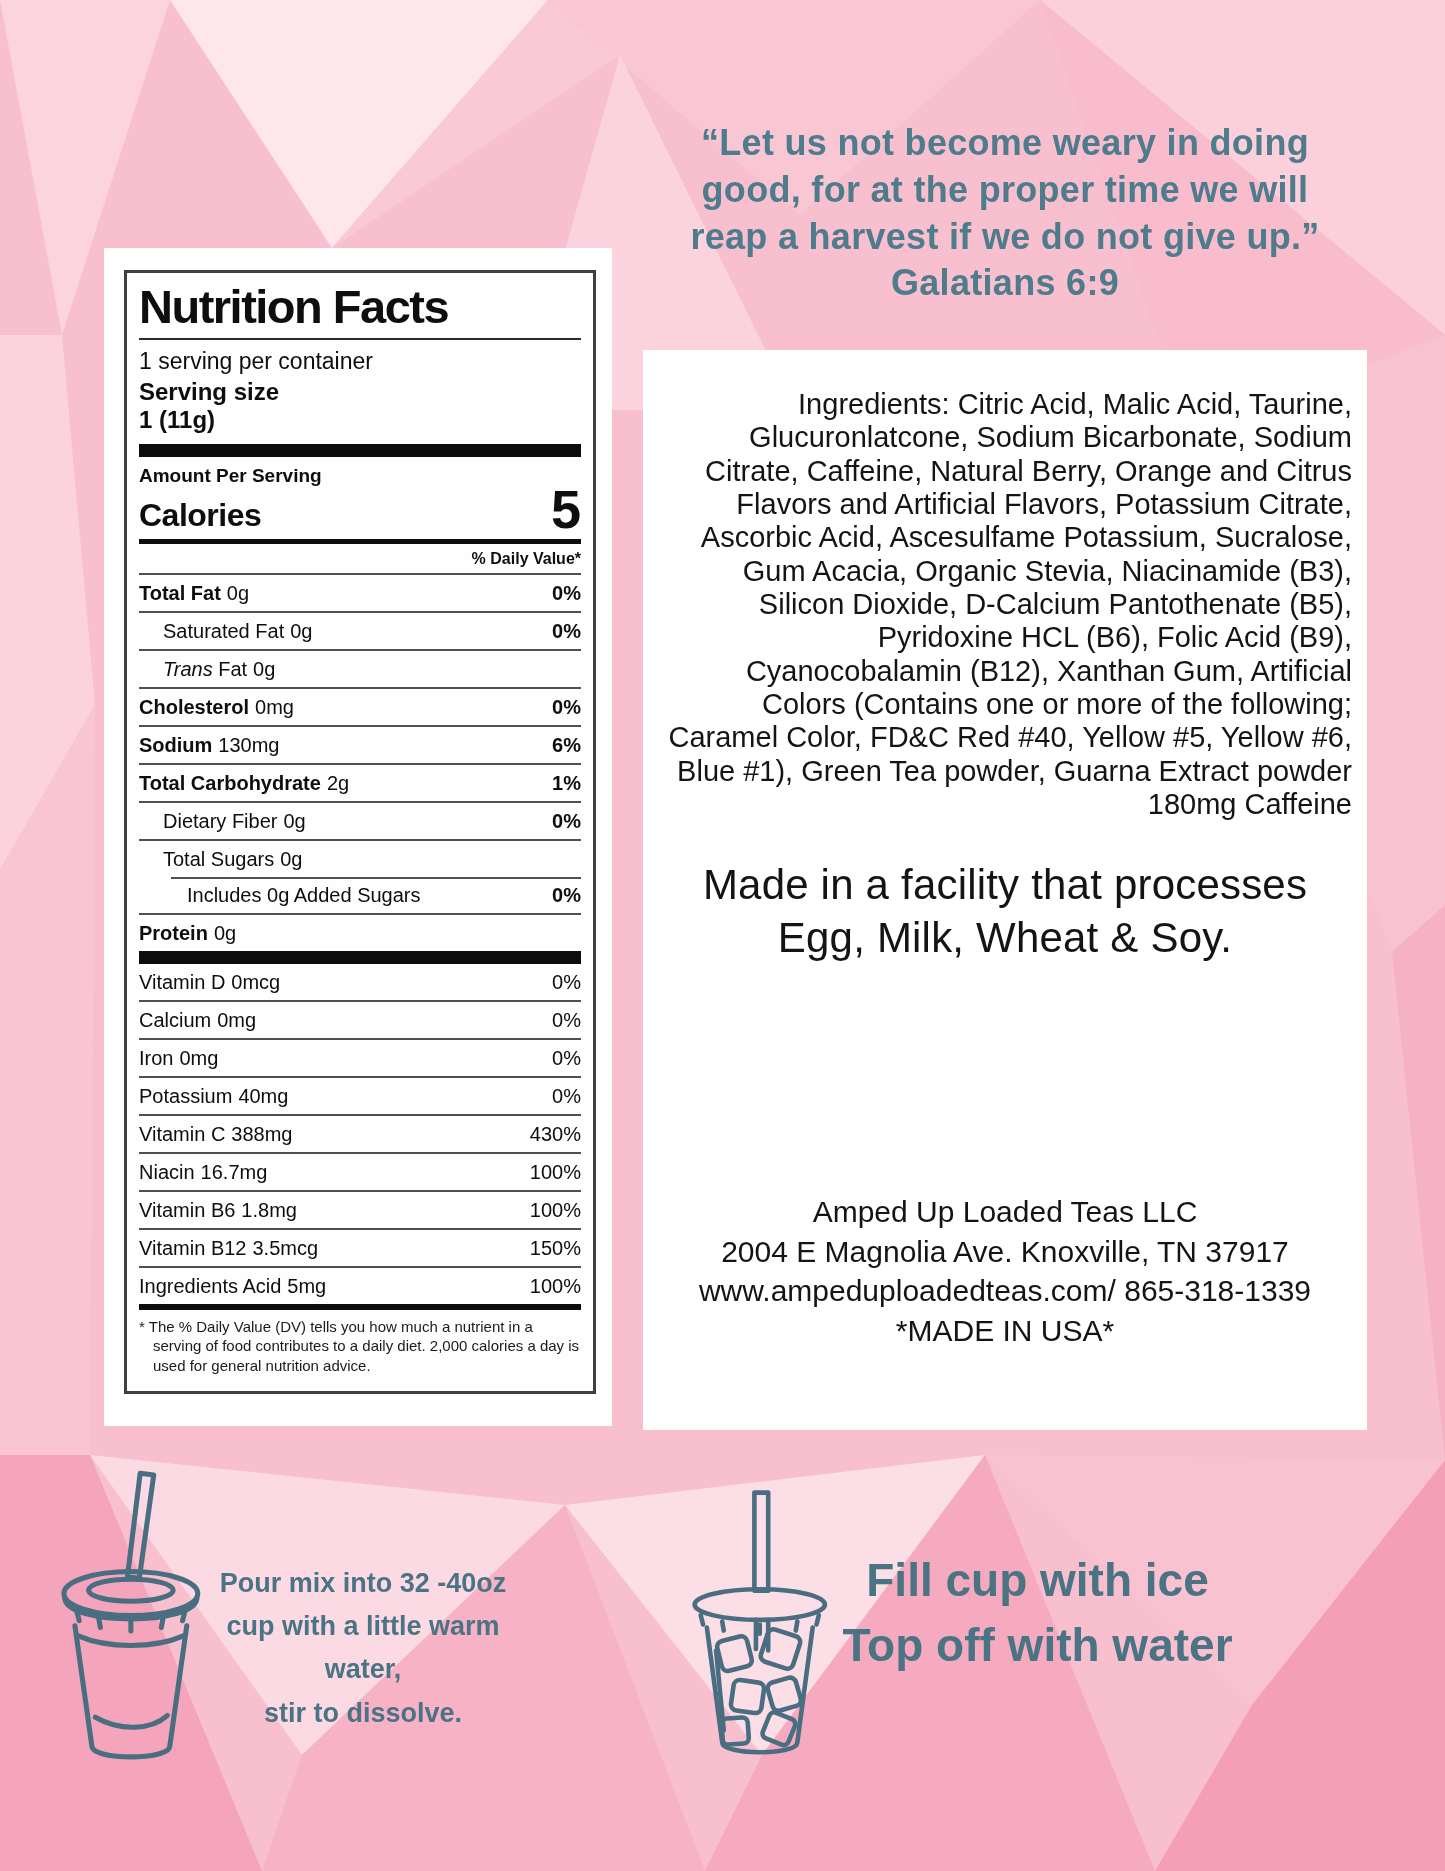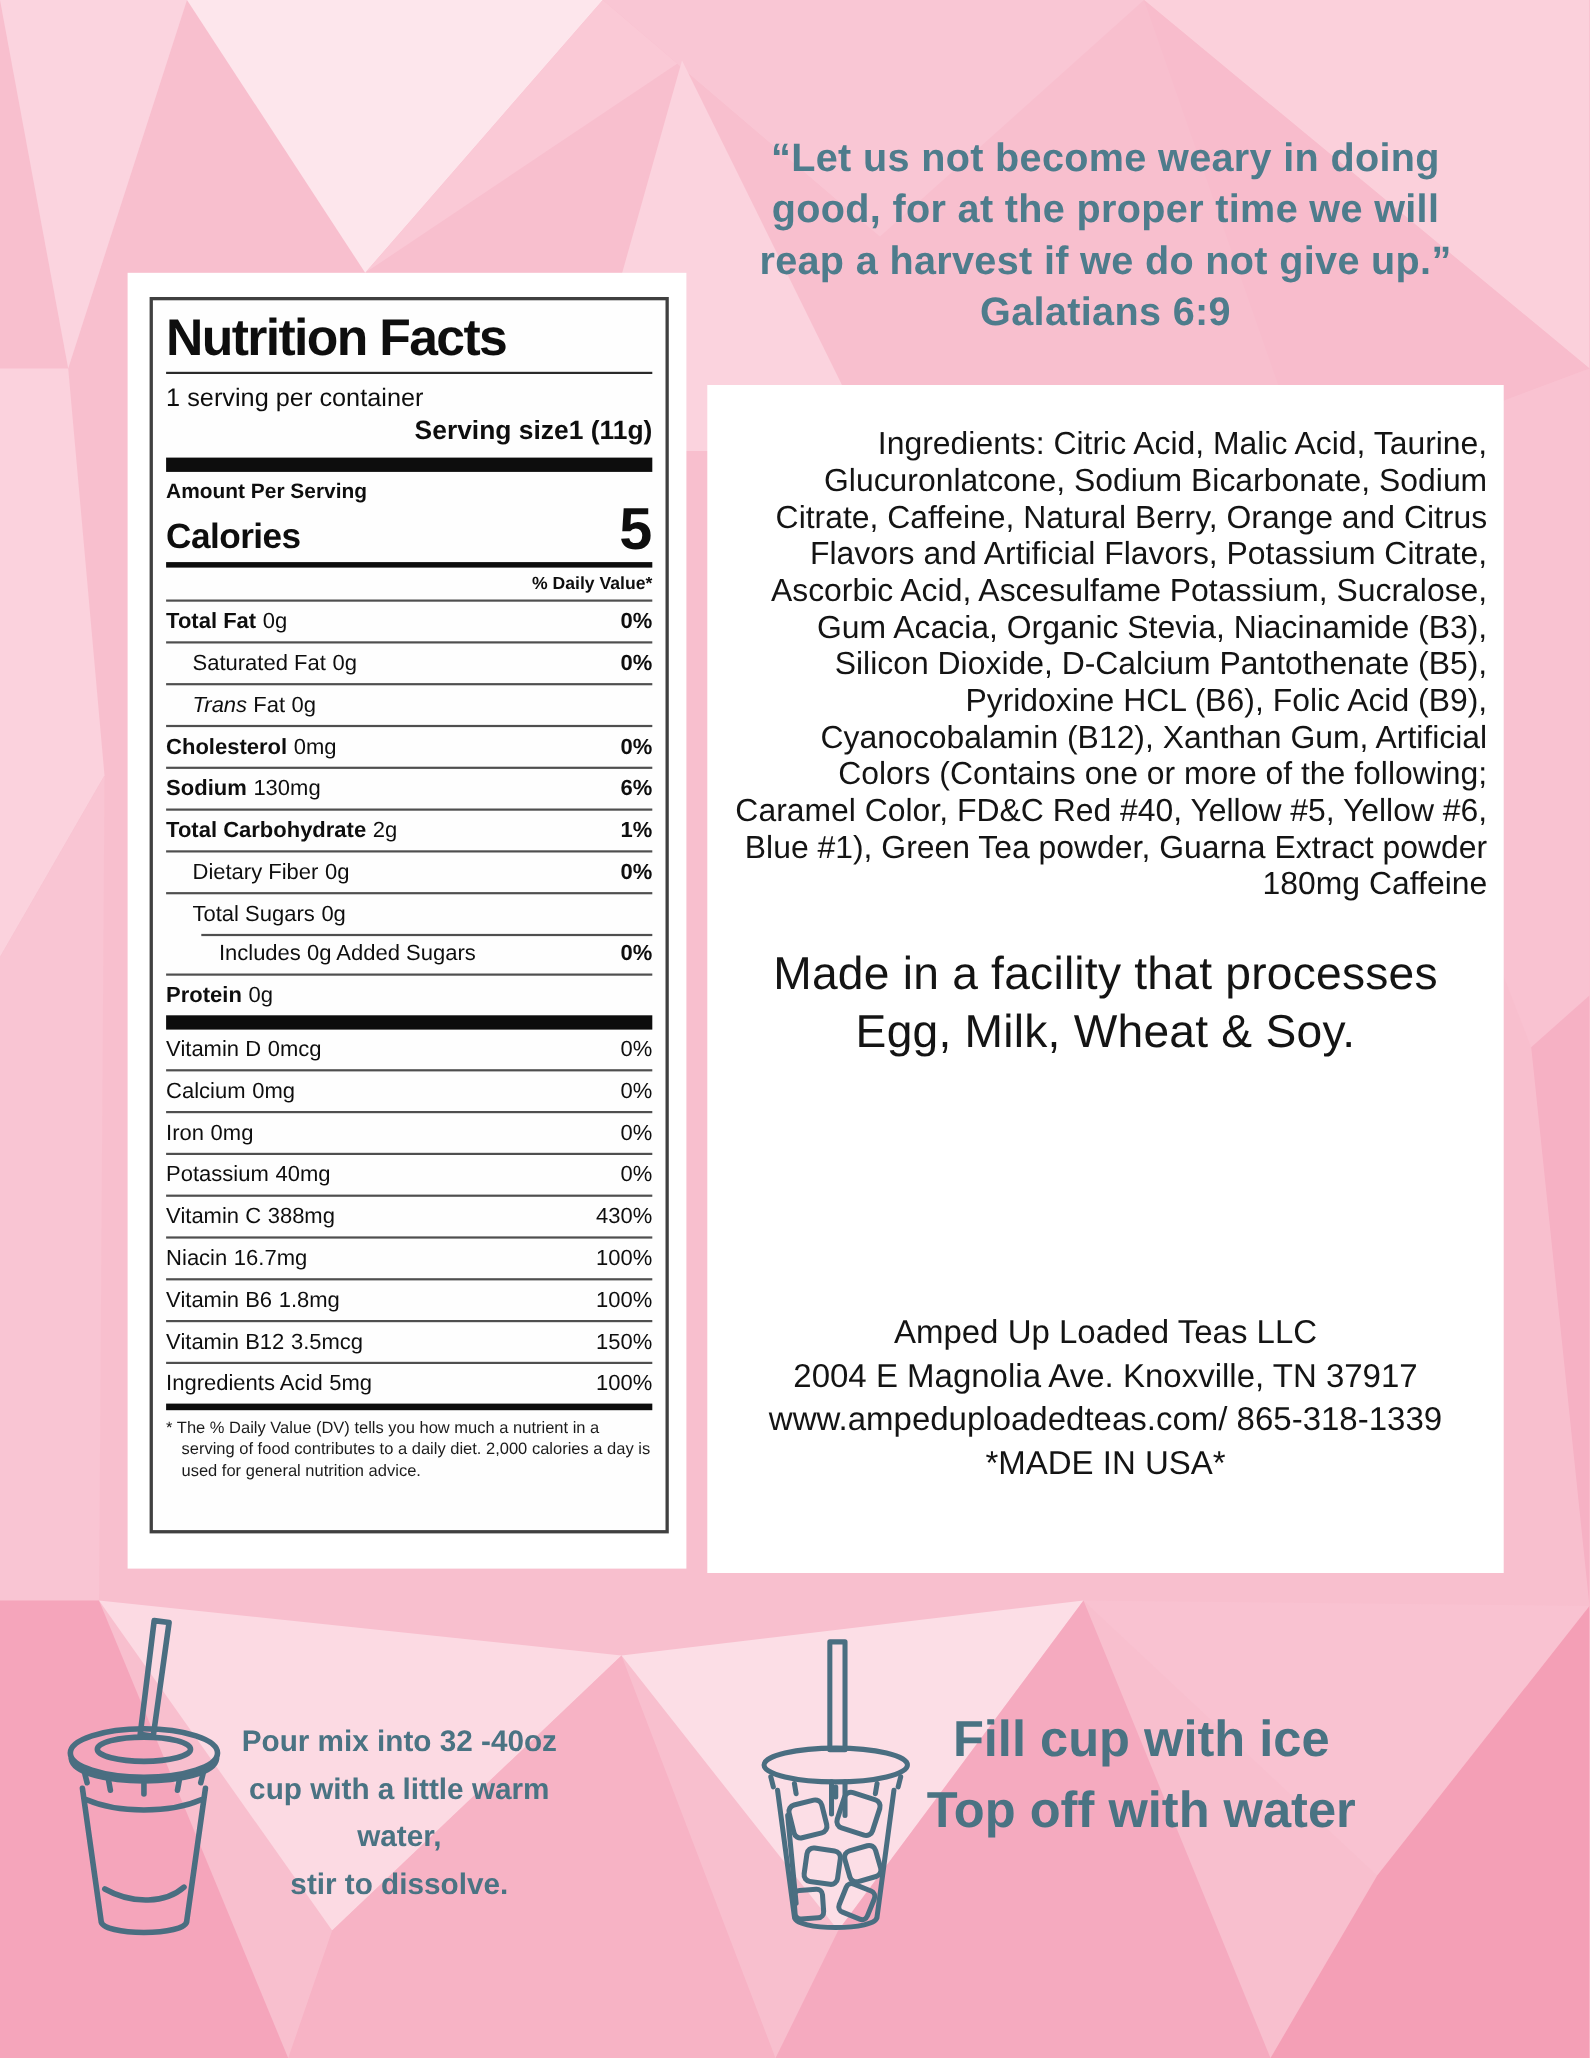--- a/index.html
+++ b/index.html
@@ -5,32 +5,32 @@
   html,body { margin:0; padding:0; }
   body {
     width:1445px; height:1871px; position:relative; overflow:hidden;
     background:#f8bfce;
     font-family:"Liberation Sans", sans-serif;
   }
   .bg-svg { position:absolute; left:0; top:0; width:1445px; height:1871px; }
 
   
   .nutrition-panel {
-    position:absolute; left:116px; top:248px; width:508px; height:1178px;
+    position:absolute; left:104px; top:248px; width:508px; height:1178px;
     background:#ffffff;
   }
   .nf-label {
     margin:22px 16px 0 20px; border:3px solid #404040; background:#fefefe;
     padding:8px 12px 10px; box-sizing:border-box; height:1124px; overflow:hidden;
     color:#0e0e0e;
   }
   .nf-title { font-size:47px; font-weight:900; letter-spacing:-1.5px; line-height:1.12; }
   .nf-rule { height:2px; background:#2a2a2a; margin:4px 0 8px; }
   .nf-line1 { font-size:23px; }
-  .nf-ss { display:flex; justify-content:flex-end; font-weight:700; font-size:24px; margin-top:3px; padding-bottom:10px; }
+  .nf-ss { display:flex; justify-content:flex-end; font-weight:700; font-size:24px; margin-top:3px; padding-bottom:10px;flex-direction:column; }
   .bar-13 { height:13px; background:#0d0d0d; }
   .bar-5 { height:5px; background:#0d0d0d; }
   .bar-6 { height:6px; background:#0d0d0d; }
   .nf-aps { font-size:19px; font-weight:700; margin-top:8px; }
   .nf-cal { display:flex; justify-content:space-between; align-items:flex-end; padding-bottom:6px; }
   .nf-cal-label { font-size:32px; font-weight:700; letter-spacing:-0.5px; line-height:1.05; }
   .nf-cal-value { font-size:54px; font-weight:900; line-height:0.85; }
   .nf-dvh { text-align:right; font-size:16px; font-weight:700; padding:6px 0 5px; }
   .nf-row { display:flex; justify-content:space-between; align-items:baseline;
             border-top:2px solid #4f4f4f; padding:7px 0 6px; font-size:20px; position:relative; }

